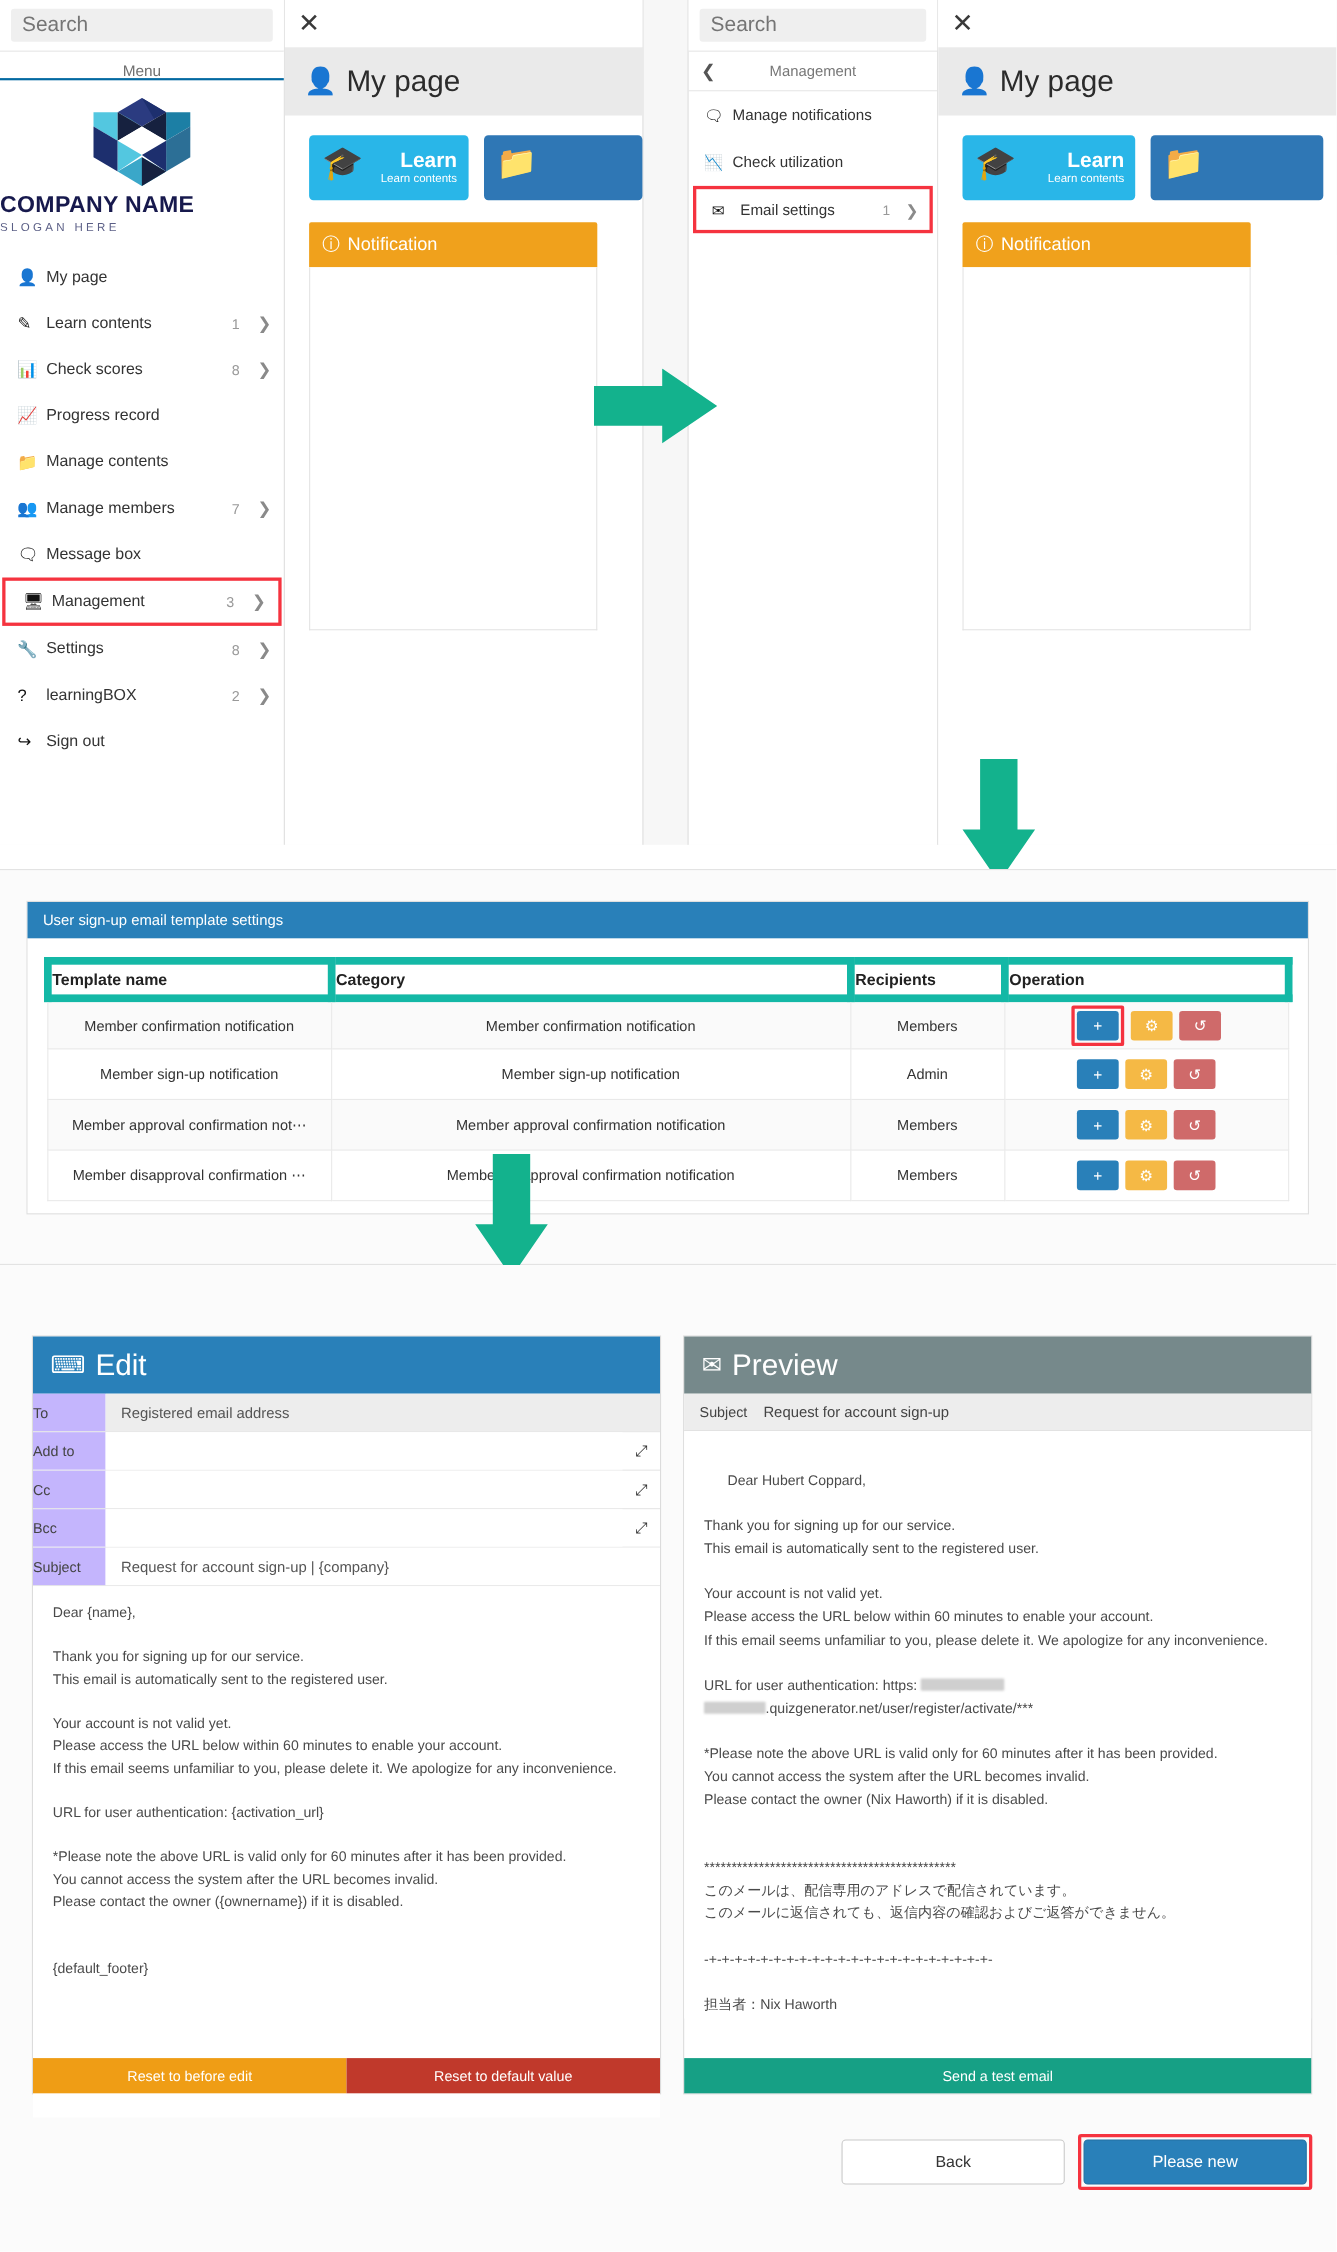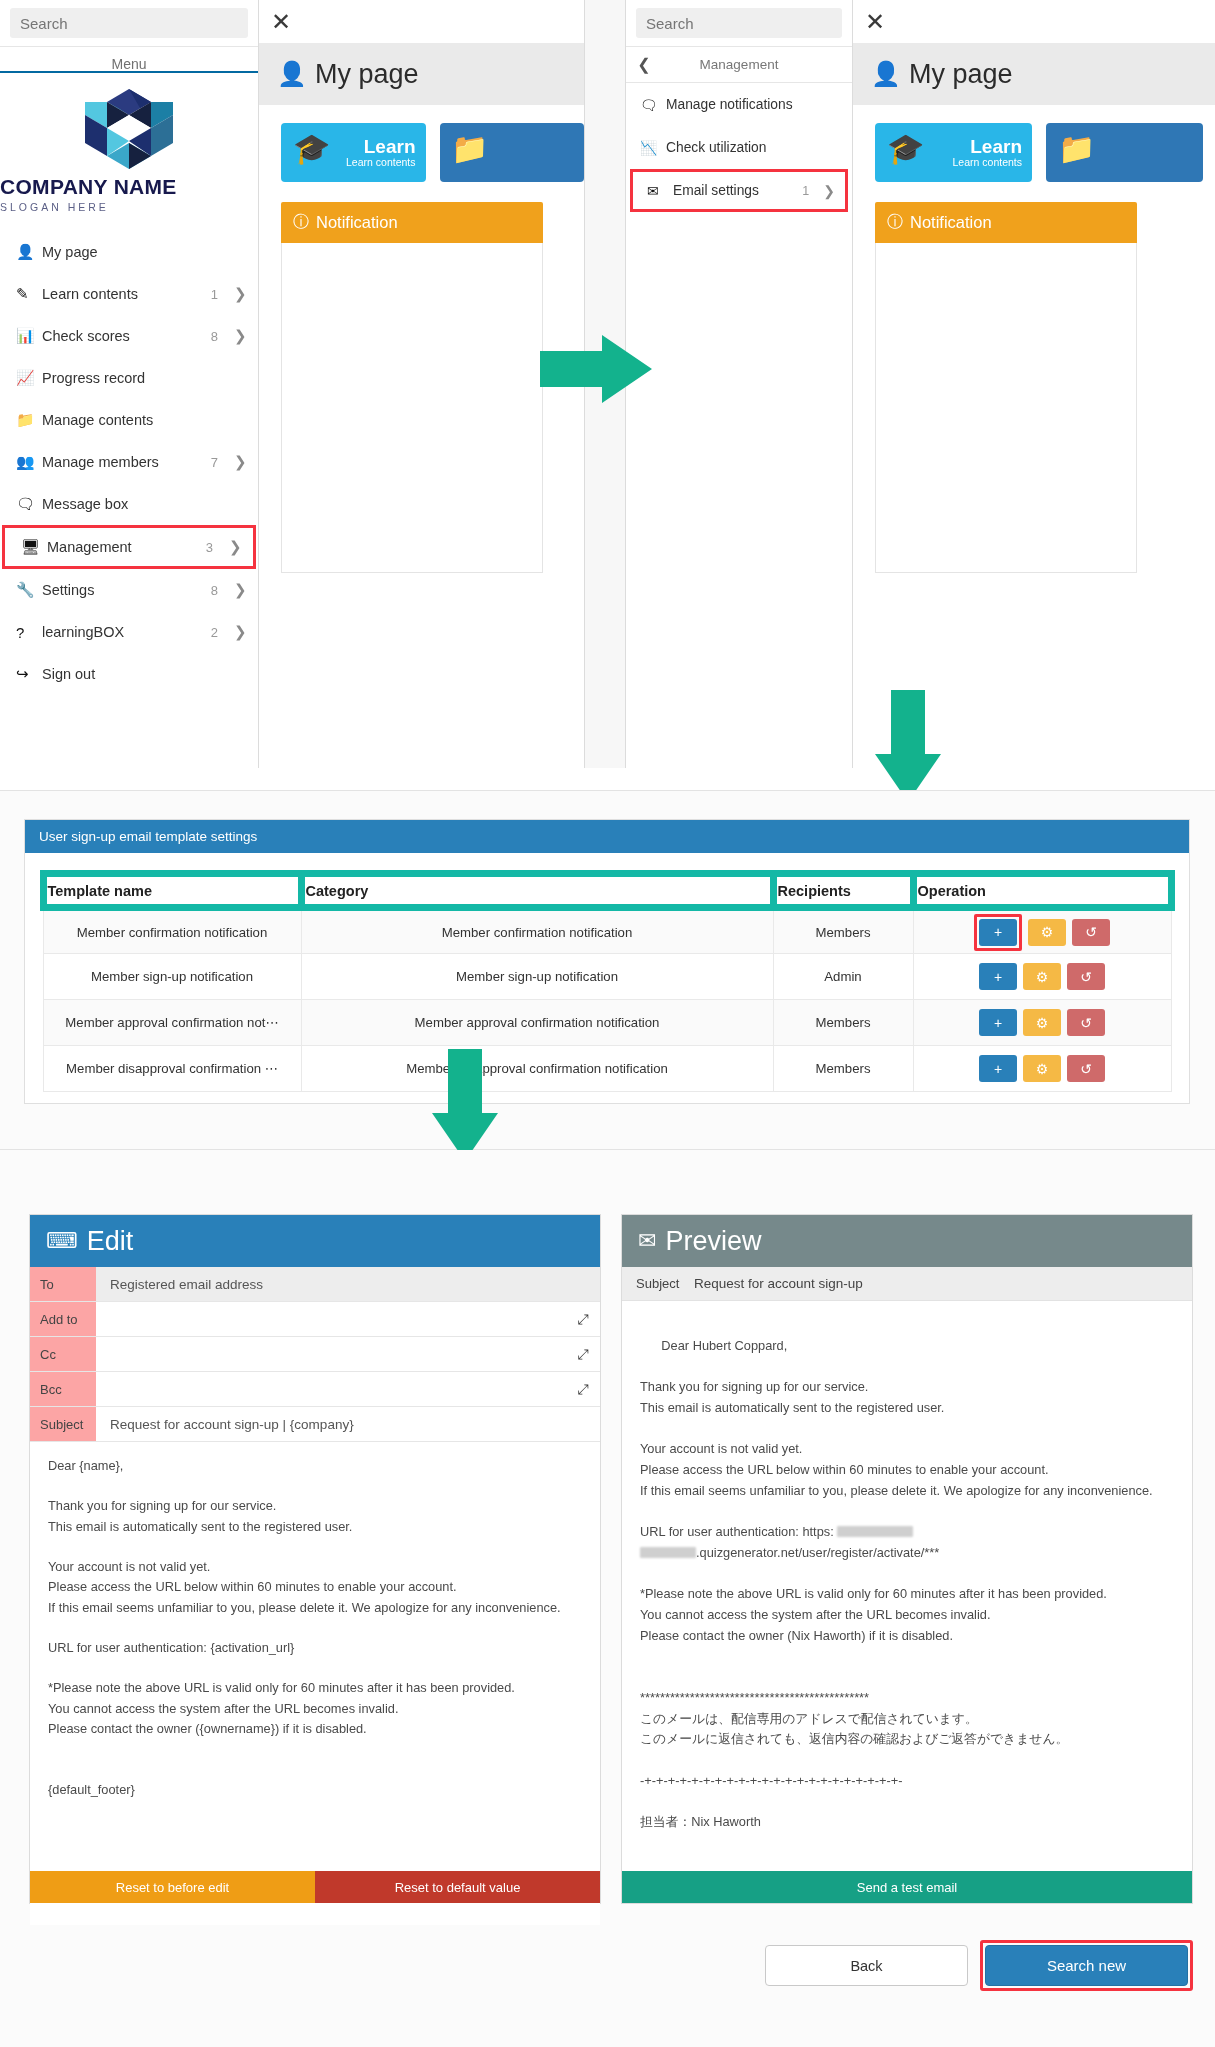--- a/index.html
+++ b/index.html
@@ -23,21 +23,21 @@
   }
 
   
   #sidebar {
     position:absolute; left:0; top:0; width:259px; height:768px;
     background:#fff; border-right:1px solid #dcdcdc;
   }
   .search-wrap { padding:8px 10px 8px 10px; background:#fff; }
   .search-box {
     width:100%; height:30px; background:#efefef; border:none; border-radius:3px;
-    padding:0 10px; font-size:15px; color:#888;
+    padding:0 10px; font-size:19px; color:#888;
     font-family:"Liberation Sans", sans-serif;
   }
   .menu-title {
     height:27px; line-height:34px; text-align:center; font-size:14px; color:#707070;
     border-top:1px solid #e6e6e6; border-bottom:2px solid #0369a1; background:#fff;
   }
   .brand { padding:14px 0 8px 0; }
   .brand-logo { margin:0 auto; display:block; }
   .brand-name {
     margin-top:4px; font-size:21px; font-weight:bold; color:#17194d;
@@ -160,22 +160,22 @@
   .ep-head {
     height:52px; display:flex; align-items:center; padding-left:16px;
     color:#fff; font-size:27px;
   }
   .ep-head .hic { font-size:22px; margin-right:9px; }
   #edit-panel .ep-head { background:#2980b9; }
   #preview-panel .ep-head { background:#76898b; }
 
   .fld { display:flex; border-bottom:1px solid #e6e6e6; min-height:35px; align-items:stretch; }
   .fld .lab {
-    width:66px; flex:0 0 66px; background:#fca5a5; font-size:13px; color:#444;
-    display:flex; align-items:center; padding-left:10px;
+    width:66px; flex:0 0 66px; background:#c4b5fd; font-size:13px; color:#444;
+    display:flex; align-items:center; 
   }
   .fld .val {
     flex:1 1 auto; display:flex; align-items:center; padding-left:14px;
     font-size:13.5px; color:#555; background:#fff;
   }
   .fld.read .val { background:#ededed; color:#555; }
   .fld .exp { width:34px; display:flex; align-items:center; justify-content:center; color:#333; font-size:14px; cursor:pointer; }
 
   .body-area {
     padding:14px 16px 10px 18px; font-size:12.8px; color:#4a4a4a; line-height:1.58;
@@ -581,16 +581,16 @@
       
     </div>
     <div class="ep-foot">
       <div class="fbtn green">Send a test email</div>
     </div>
   </div>
 
   <div class="bottom-acts">
     <div class="btn-back">Back</div>
     <div class="btn-create-wrap">
-      <div class="btn-create">Search new</div>
+      <div class="btn-create">Please new</div>
     </div>
   </div>
 </div>
 
 </body></html>

